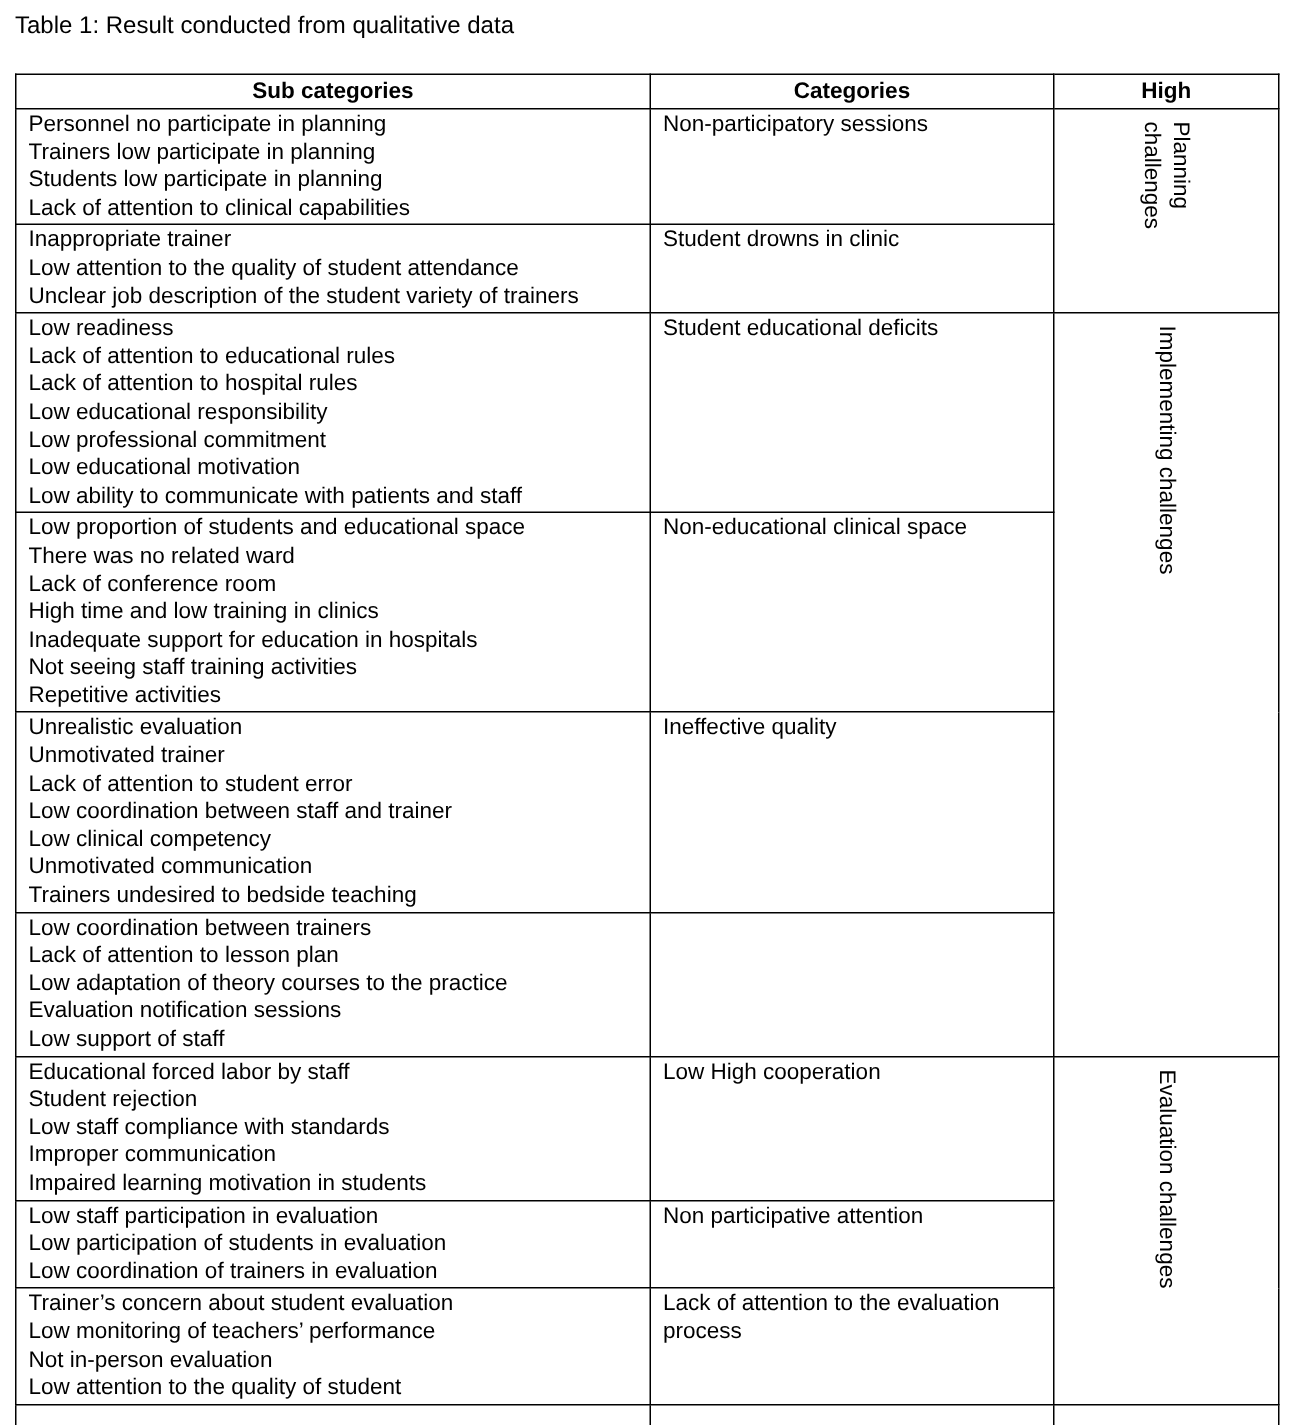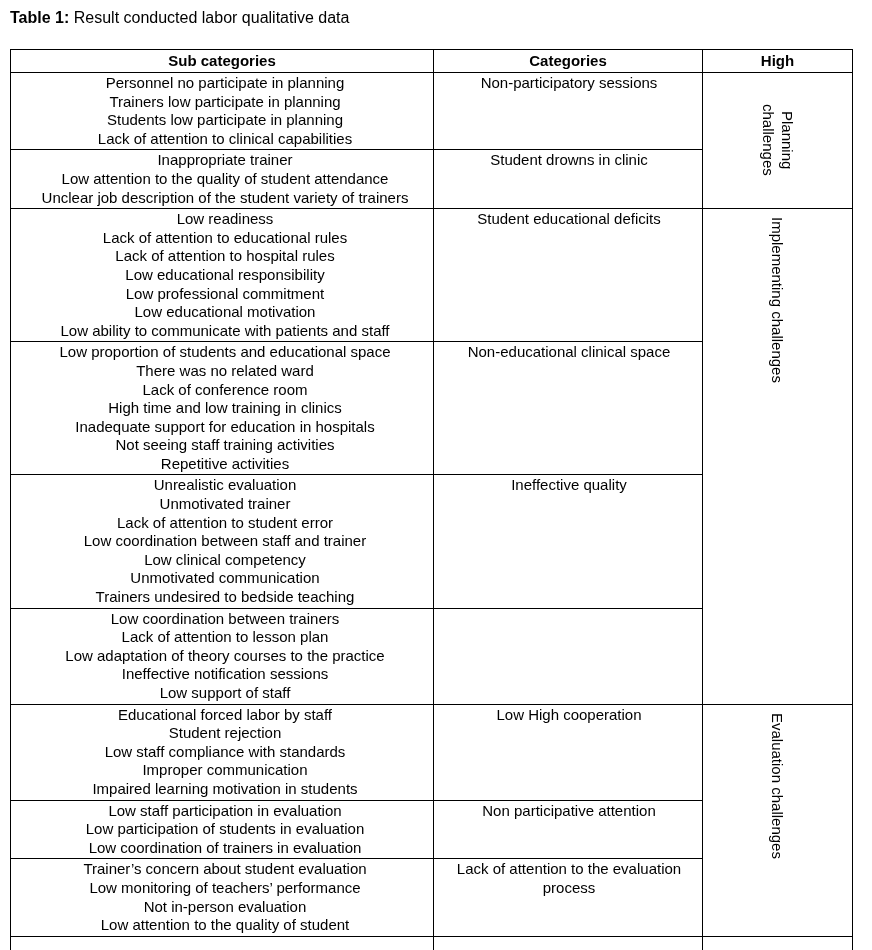--- a/index.html
+++ b/index.html
@@ -15,37 +15,36 @@
     overflow: hidden;
   }
   .page {
     padding: 8px 0 0 10px;
   }
   .table-title {
     font-size: 16px;
     line-height: 20px;
     margin: 0 0 21px 0;
   }
-  .table-title .bold { font-weight: bold; margin-top: 12px; }
+  .table-title .bold { font-weight: normal; margin-top: 12px; }
 
   table.qual-table {
     border-collapse: collapse;
     table-layout: fixed;
     width: 842px;
   }
   .col-sub   { width: 423px; }
   .col-cat   { width: 269px; }
   .col-theme { width: 150px; }
 
   th, td {
     border: 1.5px solid #000000;
     vertical-align: top;
     font-size: 15px;
     background: #ffffff;
-    text-align: center;
   }
   th {
     font-weight: bold;
     padding: 1px 0 2px 0;
     line-height: 19px;
   }
   td.sub {
     padding: 1px 2px 1px 8px;
     line-height: 18.6px;
     white-space: pre-line;
@@ -72,21 +71,21 @@
     height: 18px;
     border-bottom: none;
   }
 </style>
 </head>
 <body>
 
 <div class="page">
 
   <div class="table-title">
-    <span class="bold">Table 1:</span><span> Result conducted labor qualitative data</span>
+    <span class="bold">Table 1:</span><span> Result conducted from qualitative data</span>
   </div>
 
   <table class="qual-table">
     <colgroup>
       <col class="col-sub">
       <col class="col-cat">
       <col class="col-theme">
     </colgroup>
     <thead>
       <tr>
@@ -142,21 +141,21 @@
 Low coordination between staff and trainer
 Low clinical competency
 Unmotivated communication
 Trainers undesired to bedside teaching</td>
         <td class="cat">Ineffective quality</td>
       </tr>
       <tr>
         <td class="sub">Low coordination between trainers
 Lack of attention to lesson plan
 Low adaptation of theory courses to the practice
-Ineffective notification sessions
+Evaluation notification sessions
 Low support of staff</td>
         <td class="cat"></td>
       </tr>
       <tr>
         <td class="sub">Educational forced labor by staff
 Student rejection
 Low staff compliance with standards
 Improper communication
 Impaired learning motivation in students</td>
         <td class="cat">Low High cooperation</td>

